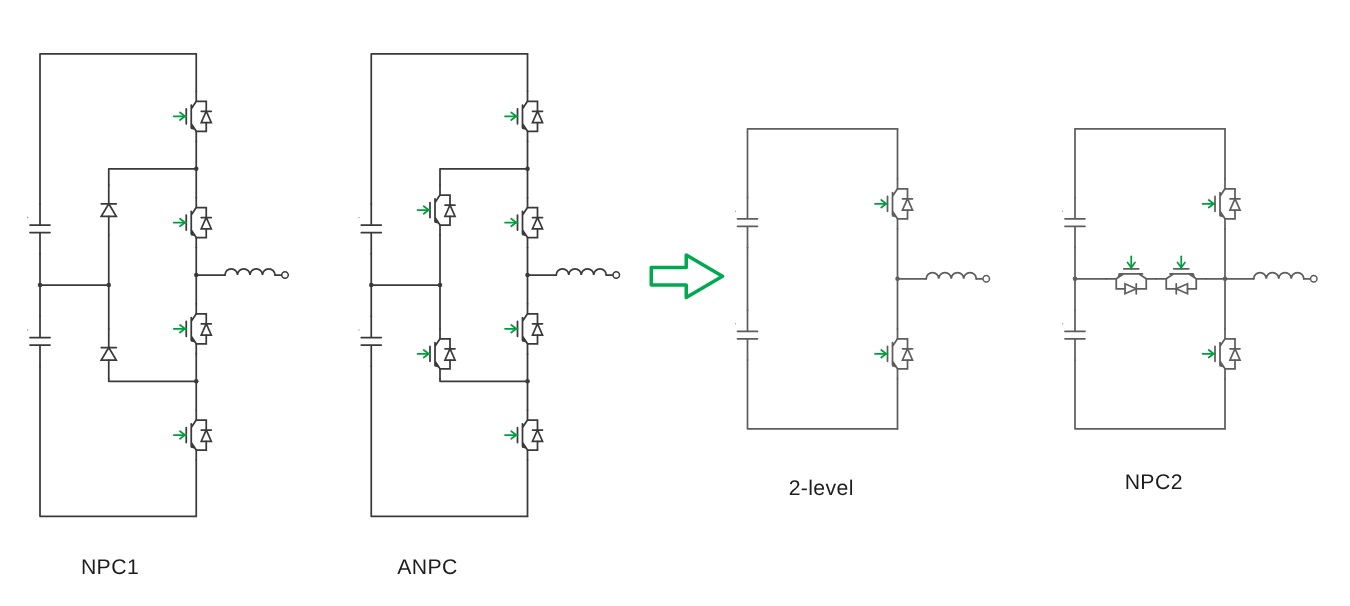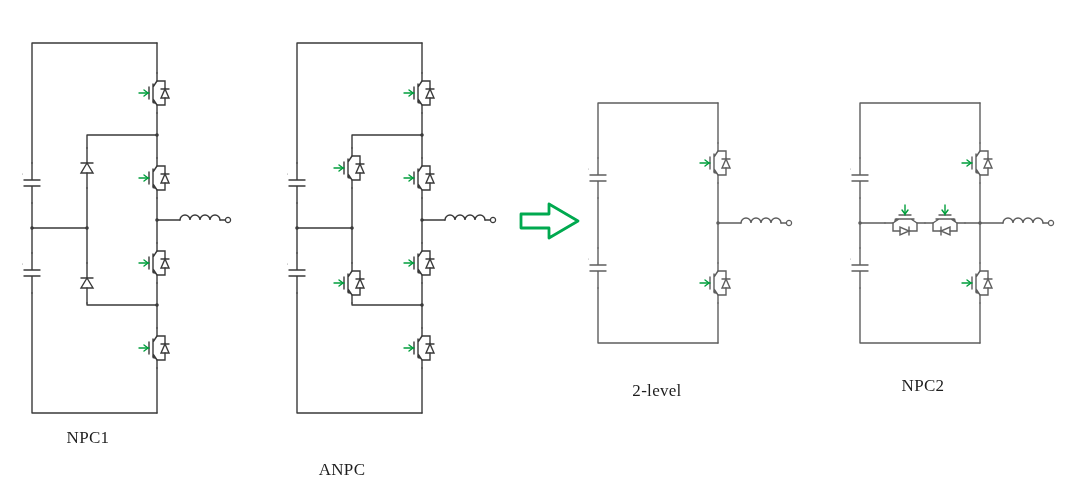--- a/index.html
+++ b/index.html
@@ -8,21 +8,20 @@
     font-family:"Liberation Sans", sans-serif;
   }
   .schematic{position:absolute;}
   .schem-dark{color:#3a3a3a;}
   .schem-light{color:#5e5e5e;}
   .wire{stroke:currentColor;fill:none;stroke-width:1.4;stroke-linecap:round;}
   .dot{fill:currentColor;stroke:none;}
   .circuit-label{
     position:absolute;text-align:center;font-size:17px;color:#1d1d1d;
     letter-spacing:0.3px;
-    font-family:Liberation Serif, serif;
   }
   .arrow-wrap{position:absolute;left:518px;top:197px;width:66px;height:50px;}
 </style>
 </head>
 <body>
 
 <div id="screen">
 
   <svg width="0" height="0" style="position:absolute" aria-hidden="true">
     <defs>
@@ -133,18 +132,18 @@
     <use href="#igbt" transform="translate(55,130) rotate(90)"></use>
     <use href="#igbt" transform="translate(95,130) scale(-1,1) rotate(90)"></use>
     <use href="#igbt" transform="translate(130,70)"></use>
     <use href="#igbt" transform="translate(130,190)"></use>
     <use href="#ind" transform="translate(173,130)"></use>
     <use href="#term" transform="translate(201,130)"></use>
     <circle class="dot" cx="10" cy="130" r="1.8"></circle>
     <circle class="dot" cx="130" cy="130" r="1.8"></circle>
   </svg>
 
-  <div class="circuit-label" style="left:48px;top:428px;width:80px">NPC1</div>
-  <div class="circuit-label" style="left:302px;top:460px;width:80px">ANPC</div>
+  <div class="circuit-label" style="left:48px;top:444px;width:80px">NPC1</div>
+  <div class="circuit-label" style="left:302px;top:444px;width:80px">ANPC</div>
   <div class="circuit-label" style="left:612px;top:381px;width:90px">2-level</div>
   <div class="circuit-label" style="left:878px;top:376px;width:90px">NPC2</div>
 
 </div>
 
 </body></html>

